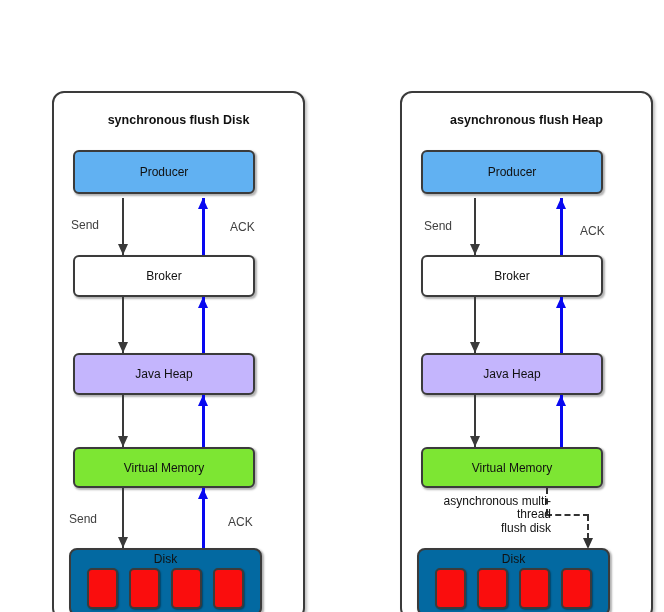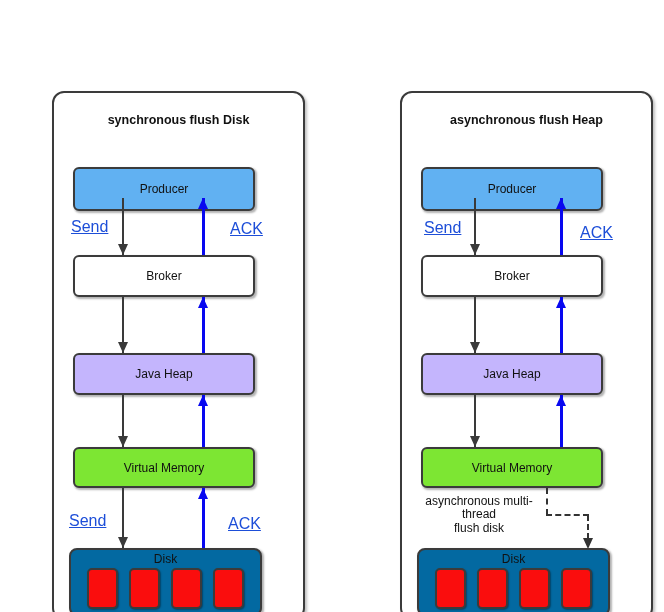--- a/index.html
+++ b/index.html
@@ -18,21 +18,21 @@
     position:absolute; top:20px; left:0; width:100%; margin:0;
     text-align:center; font-size:12.5px; font-weight:bold; color:#111;
   }
   .node{
     position:absolute; left:19px; width:182px; height:44px;
     border:2px solid #3b3b3b; border-radius:6px; background:#ffffff;
     display:flex; align-items:center; justify-content:center;
     font-size:12px; color:#111; box-sizing:border-box;
     box-shadow:1.5px 1.5px 2px rgba(0,0,0,0.3);
   }
-  .producer{top:74px; background:#61B1F2;}
+  .producer{top:57px; background:#61B1F2;}
   .broker{top:162px; height:42px;}
   .javaheap{top:260px; height:42px; background:#c4b5fd;}
   .vm{top:354px; height:41px; background:#7DE633;}
   .diskbox{
     position:absolute; left:15px; top:455px; width:193px; height:68px;
     border:2px solid #3b3b3b; border-radius:8px; background:#0369a1;
     box-sizing:border-box; box-shadow:1.5px 1.5px 2px rgba(0,0,0,0.3);
     display:flex; flex-direction:column; align-items:center;
   }
   .disk-title{font-size:12px; color:#111; margin-top:2px; line-height:15px;}
@@ -58,30 +58,30 @@
   }
   .gap1{top:105px; height:57px;}
   .gap2{top:204px; height:56px;}
   .gap3{top:302px; height:52px;}
   .gap4{top:395px; height:60px;}
   .x-black-l{left:68px;}
   .x-blue-l{left:148px;}
   .x-black-r{left:72px;}
   .x-blue-r{left:158px;}
   
-  .lbl{position:absolute; font-size:16px; color:#1d4ed8; white-space:nowrap;text-decoration:underline;}
+  .lbl{position:absolute; font-size:12px; color:#404040; white-space:nowrap;}
   .send-l{left:17px; top:125px;}
   .ack1-l{left:176px; top:127px;}
   .flush-l{left:15px; top:419px;}
   .ack2-l{left:174px; top:422px;}
   .send-r{left:22px; top:126px;}
   .ack1-r{left:178px; top:131px;}
   .async-note{
     position:absolute; left:5px; top:402px; width:144px;
-    font-size:12px; color:#111; text-align:center;
+    font-size:12px; color:#111; text-align:right;
     white-space:pre-line; line-height:1.12;
   }
   
   .dash-v1{position:absolute; left:144px; top:395px; height:27px; width:0; border-left:2px dashed #333;}
   .dash-h1{position:absolute; left:144px; top:421px; width:43px; height:0; border-top:2px dashed #333;}
   .dash-v2{position:absolute; left:185px; top:422px; height:24px; width:0; border-left:2px dashed #333;}
   .dash-head{
     position:absolute; left:181px; top:445px; width:0; height:0;
     border-left:5px solid transparent; border-right:5px solid transparent;
     border-top:11px solid #333;

